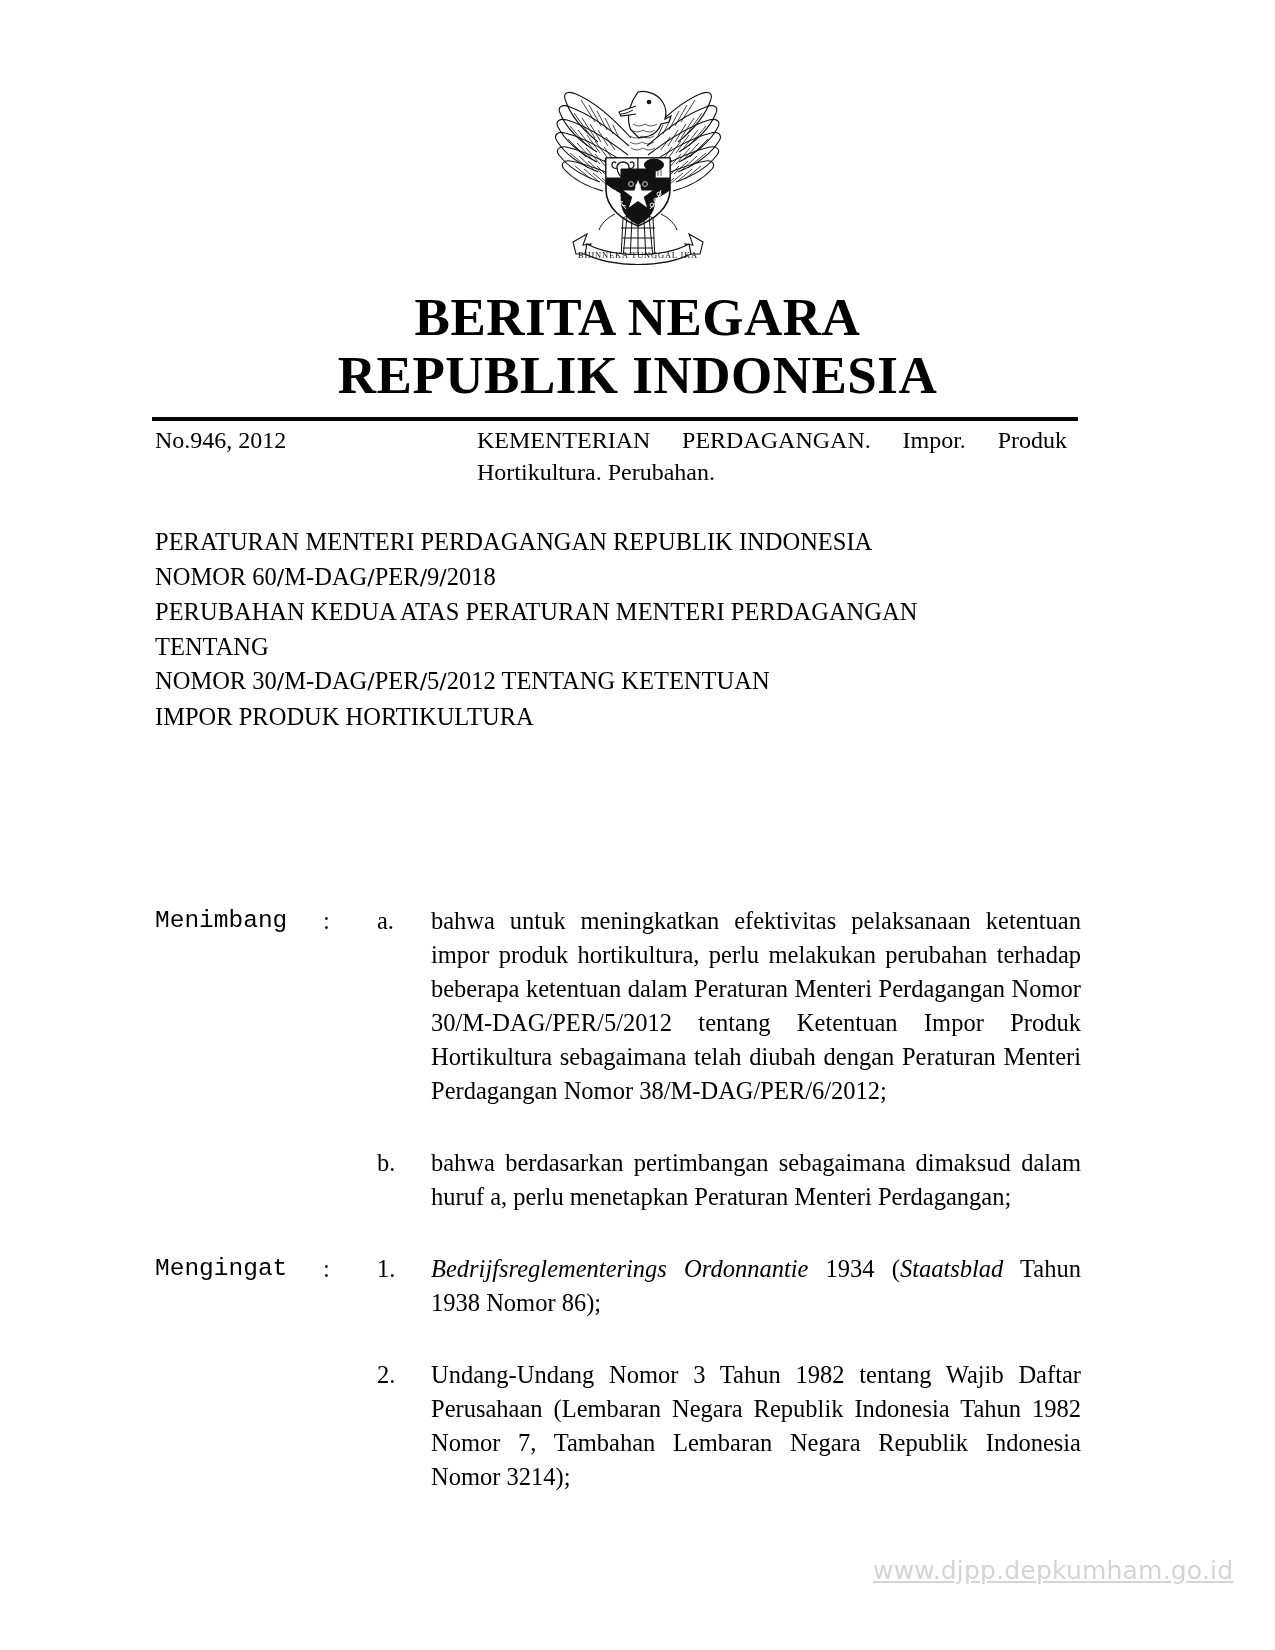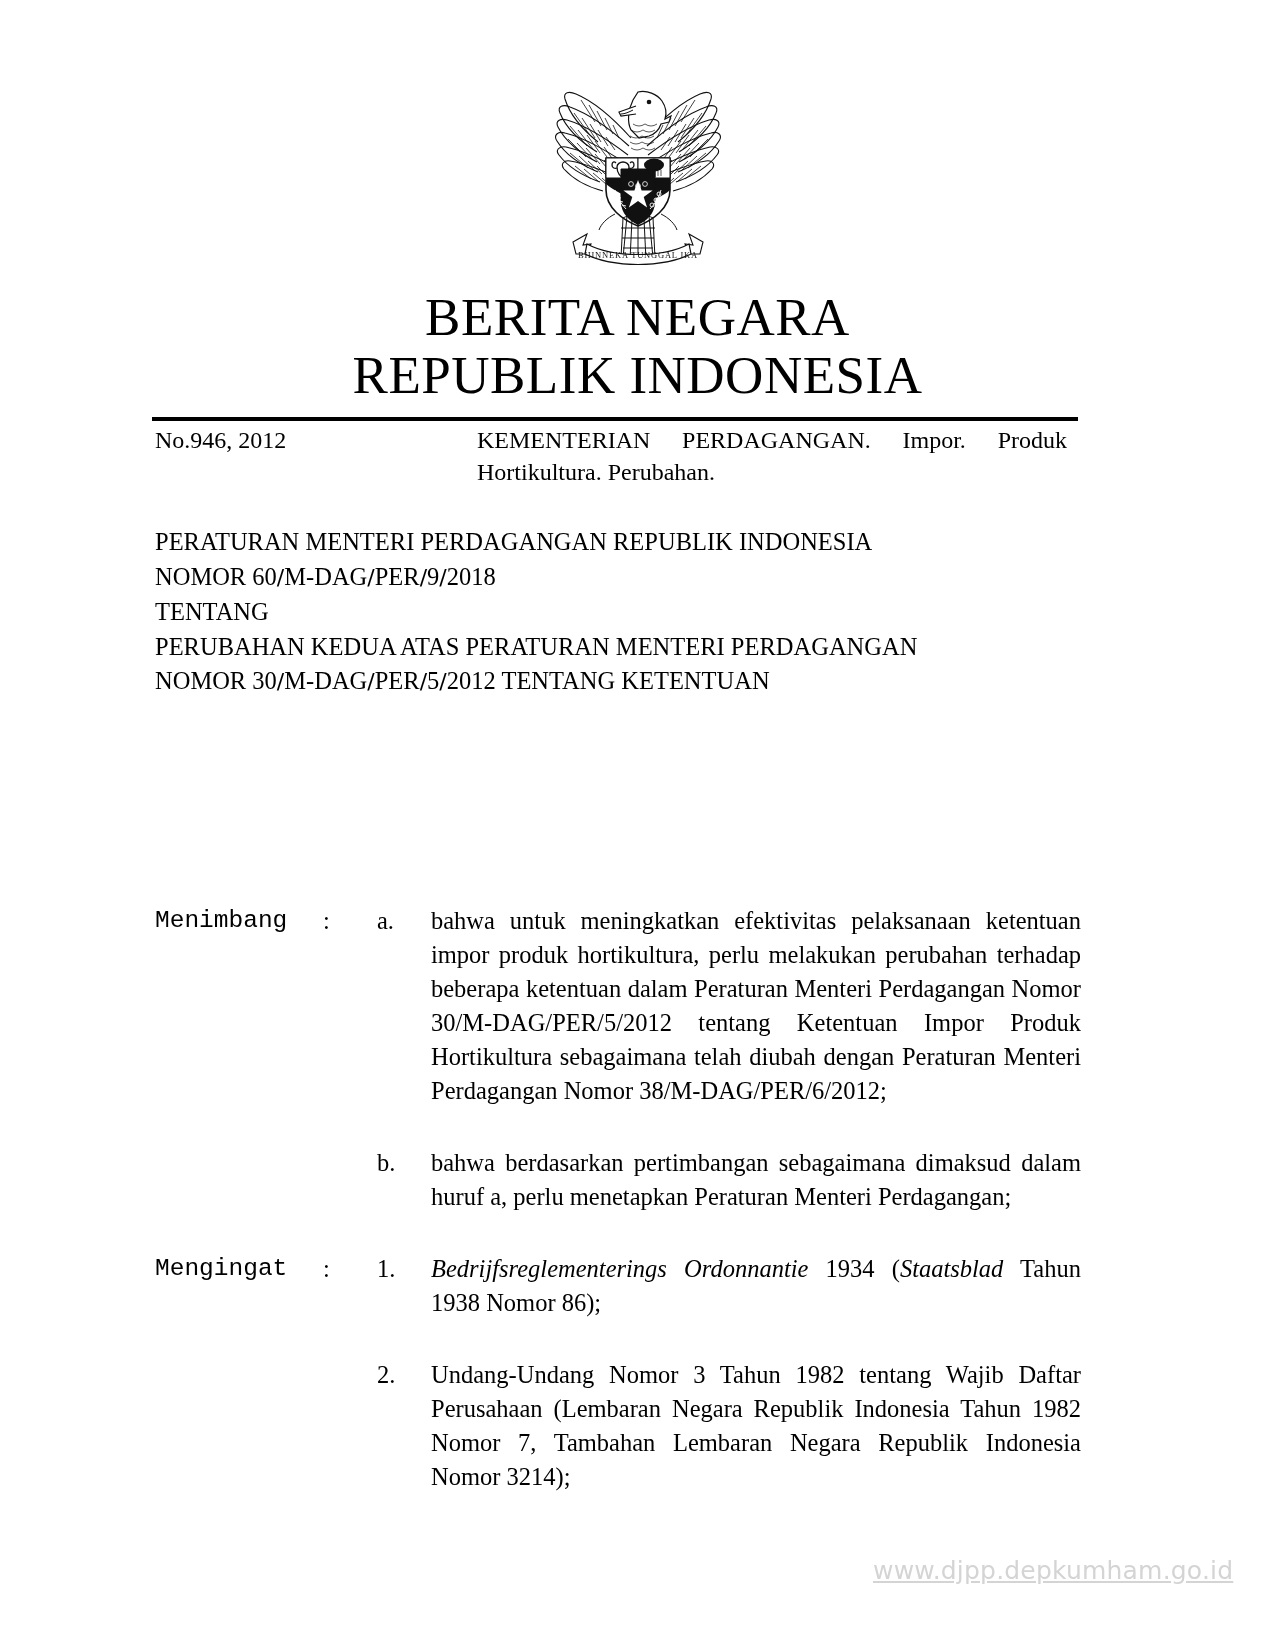--- a/index.html
+++ b/index.html
@@ -37,21 +37,21 @@
     height: 200px;
   }
 
   
   .masthead {
     position: absolute;
     left: 0;
     top: 288px;
     width: 1275px;
     text-align: center;
-    font-weight: normal;
+    font-weight: bold;
     font-size: 53px;
     line-height: 58px;
     letter-spacing: 0.5px;
   }
   .masthead .line2 { display: block; }
 
   .rule {
     position: absolute;
     left: 152px;
     top: 417px;
@@ -307,23 +307,24 @@
   <div class="rule"></div>
 
   <div class="meta">
     <div class="meta-no">No.946, 2012</div>
     <div class="meta-subject">KEMENTERIAN PERDAGANGAN. Impor. Produk Hortikultura. Perubahan.</div>
   </div>
 
   <div class="titleblock">
     <div>PERATURAN MENTERI PERDAGANGAN REPUBLIK INDONESIA</div>
     <div><span>NOMOR 60</span><span class="slash">/</span><span>M-DAG</span><span class="slash">/</span><span>PER</span><span class="slash">/</span><span>9</span><span class="slash">/</span><span>2018</span></div>
+    <div>PERUBAHAN KEDUA ATAS PERATURAN MENTERI PERDAGANGAN</div>
     <div>TENTANG</div>
-    <div>PERUBAHAN KEDUA ATAS PERATURAN MENTERI PERDAGANGAN</div>
     <div><span>NOMOR 30</span><span class="slash">/</span><span>M-DAG</span><span class="slash">/</span><span>PER</span><span class="slash">/</span><span>5</span><span class="slash">/</span><span>2012 TENTANG KETENTUAN</span></div>
+    <div>IMPOR PRODUK HORTIKULTURA</div>
   </div>
 
 
   <div class="body">
 
     <div class="clause">
       <div class="label">Menimbang</div>
       <div class="colon">:</div>
       <div class="items">
         <div class="item">

